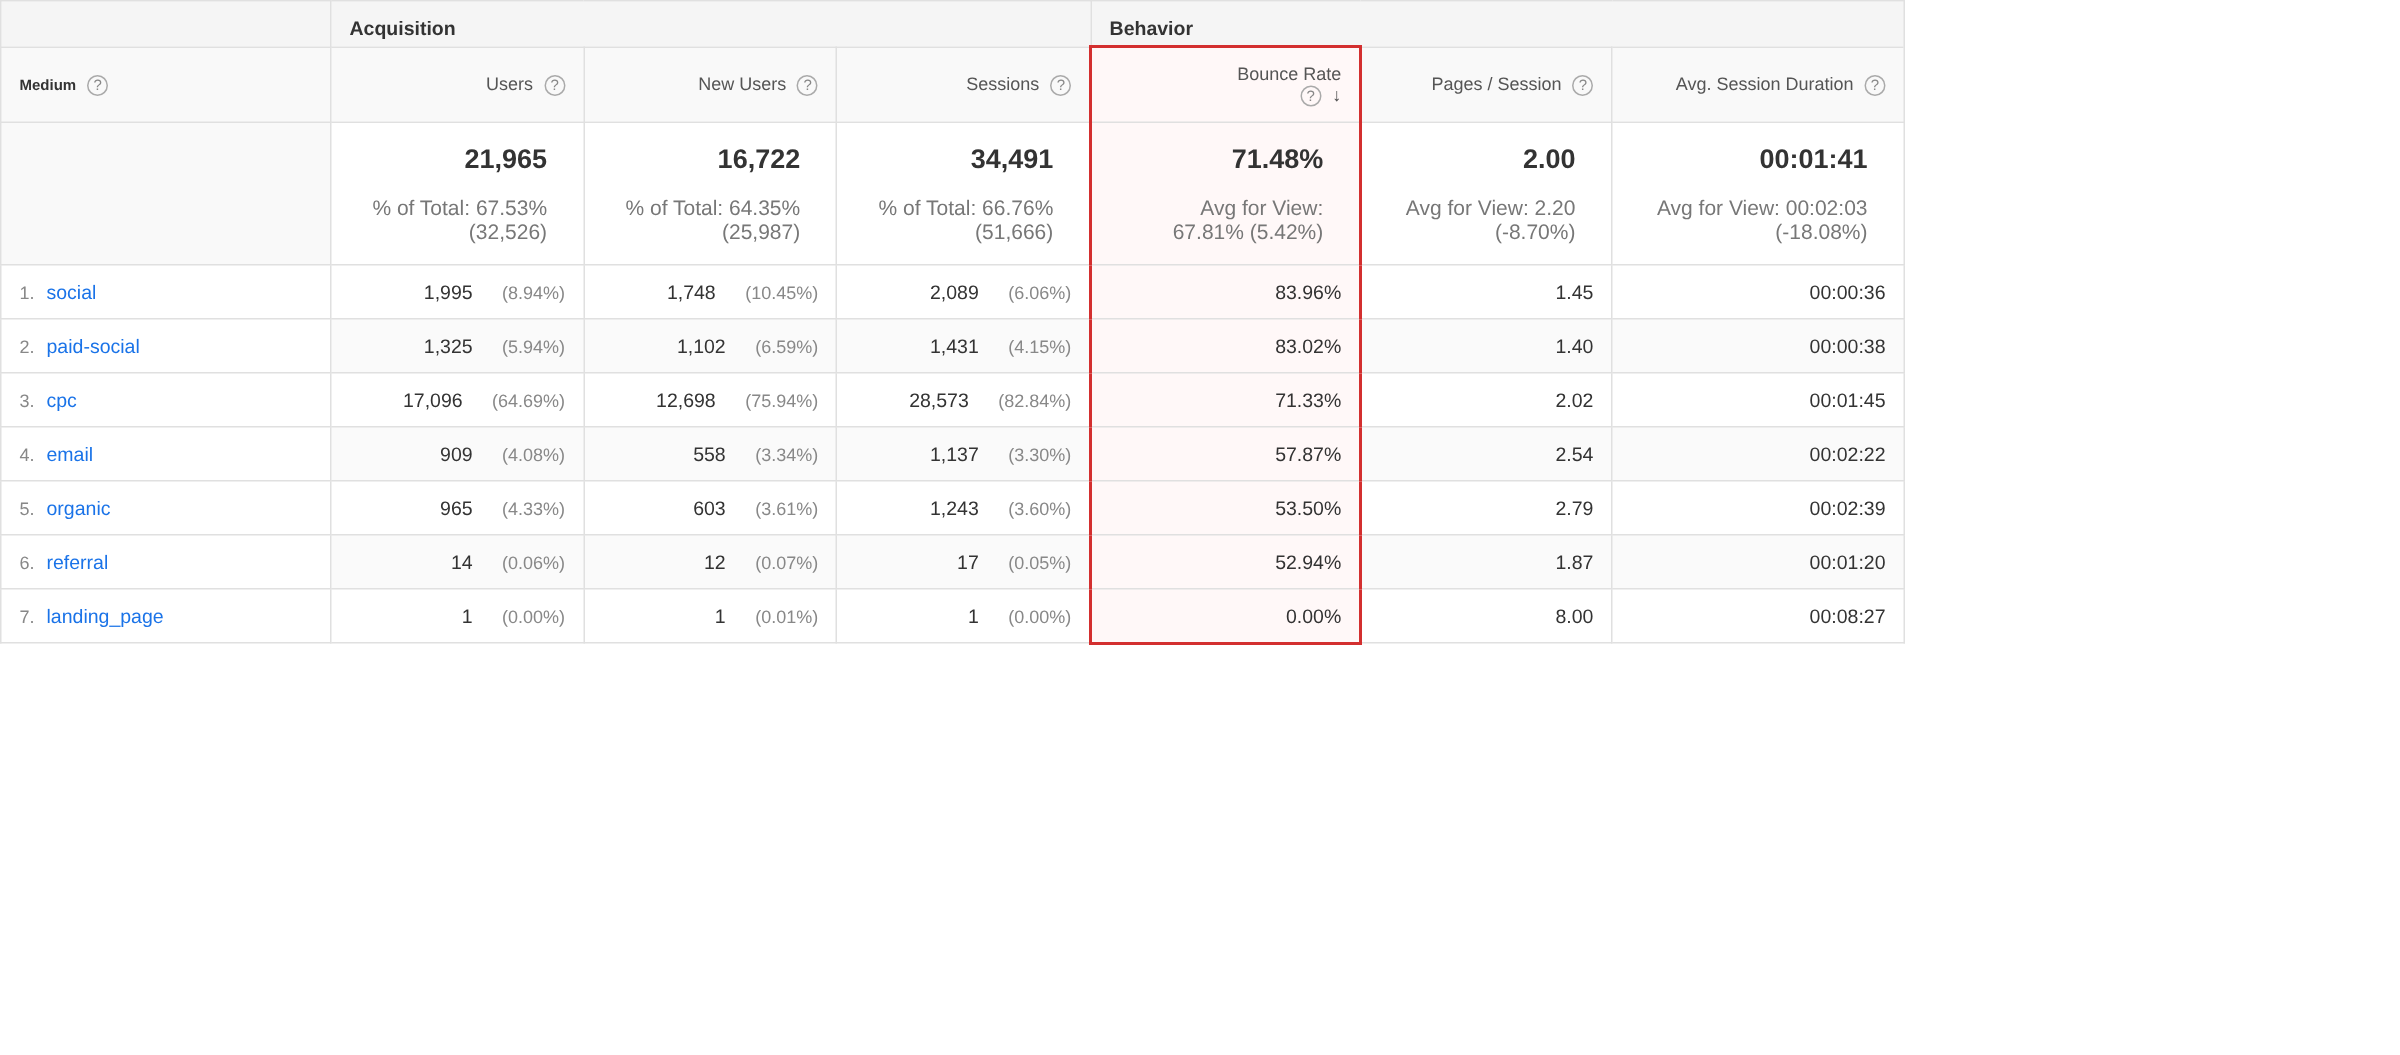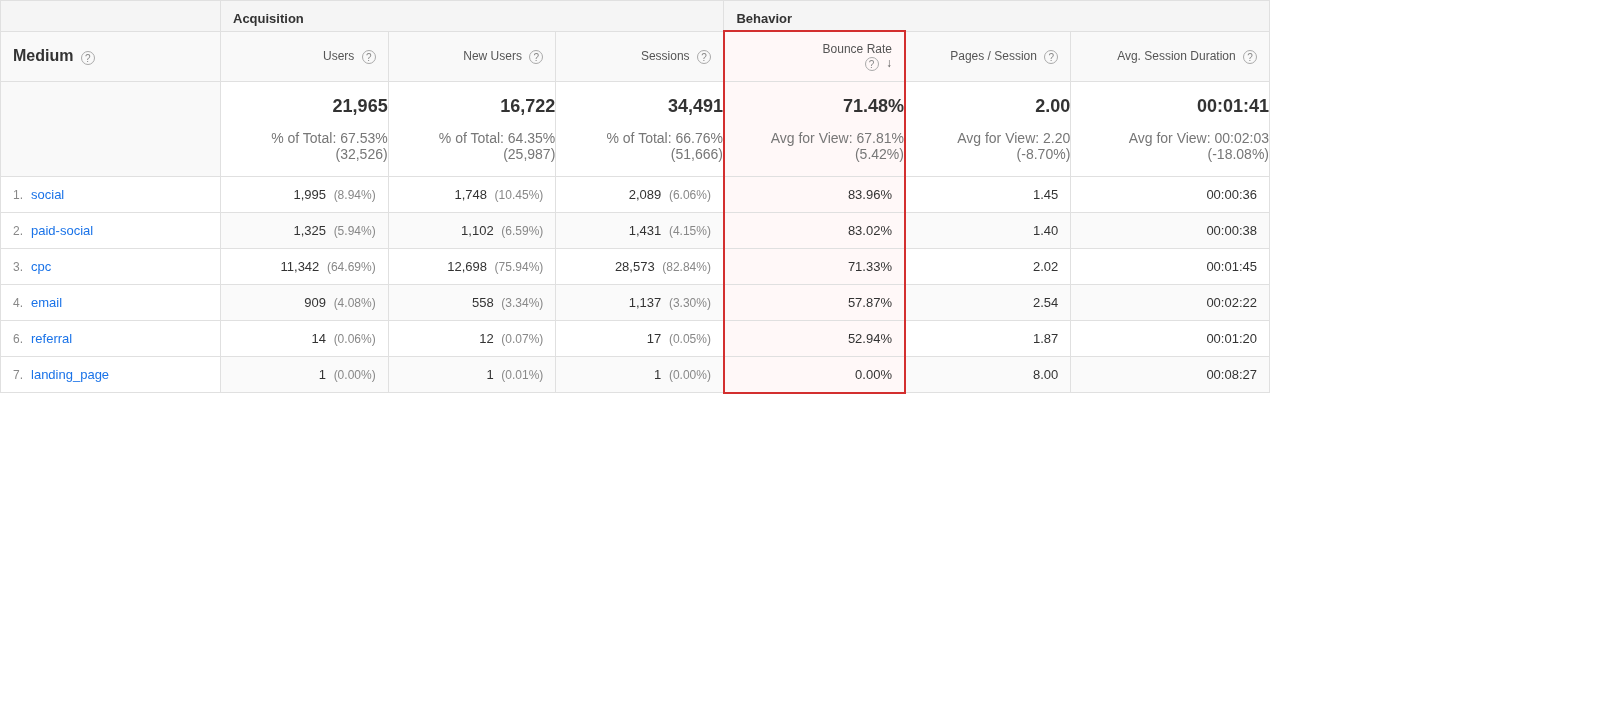--- a/index.html
+++ b/index.html
@@ -65,21 +65,21 @@
     .bounce-col-top {
       border-top: 2px solid #d32f2f !important;
     }
     .bounce-col-bottom-row .bounce-col {
       border-bottom: 2px solid #d32f2f !important;
       text-align: right;
     }
     
     .totals-row td {
       background: #fff;
-      padding: 14px 0;
+      padding: 14px 24px;
       vertical-align: top;
     }
     .totals-main {
       font-size: 18px;
       font-weight: bold;
       display: block;
     }
     .totals-sub {
       font-size: 14px;
       color: #777;
@@ -104,21 +104,21 @@
       font-size: 12px;
     }
     .medium-link {
       color: #1a73e8;
       text-decoration: none;
       cursor: pointer;
     }
     .pct {
       color: #888;
       font-size: 12px;
-      margin-left: 4px;
+      margin-left: 16px;
     }
     .bounce-val {
       font-weight: normal;
     }
     .help-icon {
       display: inline-block;
       width: 14px;
       height: 14px;
       border-radius: 50%;
       border: 1px solid #aaa;
@@ -131,21 +131,21 @@
       vertical-align: middle;
     }
     .sort-arrow {
       display: inline-block;
       margin-left: 4px;
       color: #555;
       font-size: 12px;
     }
     .header-medium-cell {
       font-weight: bold;
-      font-size: 16px;
+      font-size: 10px;
       color: #333;
     }
     
     .section-label {
       font-size: 13px;
       font-weight: bold;
       color: #333;
     }
     .acq-section {
       border-left: 1px solid #e0e0e0;
@@ -247,35 +247,44 @@
           <td class="col-medium"><span class="row-num">2.</span><a class="medium-link">paid-social</a></td>
           <td><span>1,325</span> <span class="pct">(5.94%)</span></td>
           <td><span>1,102</span> <span class="pct">(6.59%)</span></td>
           <td><span>1,431</span> <span class="pct">(4.15%)</span></td>
           <td class="bounce-col" style="background: rgb(255, 248, 248);"><span class="bounce-val">83.02%</span></td>
           <td>1.40</td>
           <td>00:00:38</td>
         </tr>
         <tr class="data-row">
           <td class="col-medium"><span class="row-num">3.</span><a class="medium-link">cpc</a></td>
-          <td><span>11,342</span> <span class="pct">(64.69%)</span></td>
+          <td><span>17,096</span> <span class="pct">(64.69%)</span></td>
           <td><span>12,698</span> <span class="pct">(75.94%)</span></td>
           <td><span>28,573</span> <span class="pct">(82.84%)</span></td>
           <td class="bounce-col" style="background: rgb(255, 248, 248);"><span class="bounce-val">71.33%</span></td>
           <td>2.02</td>
           <td>00:01:45</td>
         </tr>
         <tr class="data-row">
           <td class="col-medium"><span class="row-num">4.</span><a class="medium-link">email</a></td>
           <td><span>909</span> <span class="pct">(4.08%)</span></td>
           <td><span>558</span> <span class="pct">(3.34%)</span></td>
           <td><span>1,137</span> <span class="pct">(3.30%)</span></td>
           <td class="bounce-col" style="background: rgb(255, 248, 248);"><span class="bounce-val">57.87%</span></td>
           <td>2.54</td>
           <td>00:02:22</td>
+        </tr>
+        <tr class="data-row">
+          <td class="col-medium"><span class="row-num">5.</span><a class="medium-link">organic</a></td>
+          <td><span>965</span> <span class="pct">(4.33%)</span></td>
+          <td><span>603</span> <span class="pct">(3.61%)</span></td>
+          <td><span>1,243</span> <span class="pct">(3.60%)</span></td>
+          <td class="bounce-col" style="background: rgb(255, 248, 248);"><span class="bounce-val">53.50%</span></td>
+          <td>2.79</td>
+          <td>00:02:39</td>
         </tr>
         <tr class="data-row">
           <td class="col-medium"><span class="row-num">6.</span><a class="medium-link">referral</a></td>
           <td><span>14</span> <span class="pct">(0.06%)</span></td>
           <td><span>12</span> <span class="pct">(0.07%)</span></td>
           <td><span>17</span> <span class="pct">(0.05%)</span></td>
           <td class="bounce-col" style="background: rgb(255, 248, 248);"><span class="bounce-val">52.94%</span></td>
           <td>1.87</td>
           <td>00:01:20</td>
         </tr>

